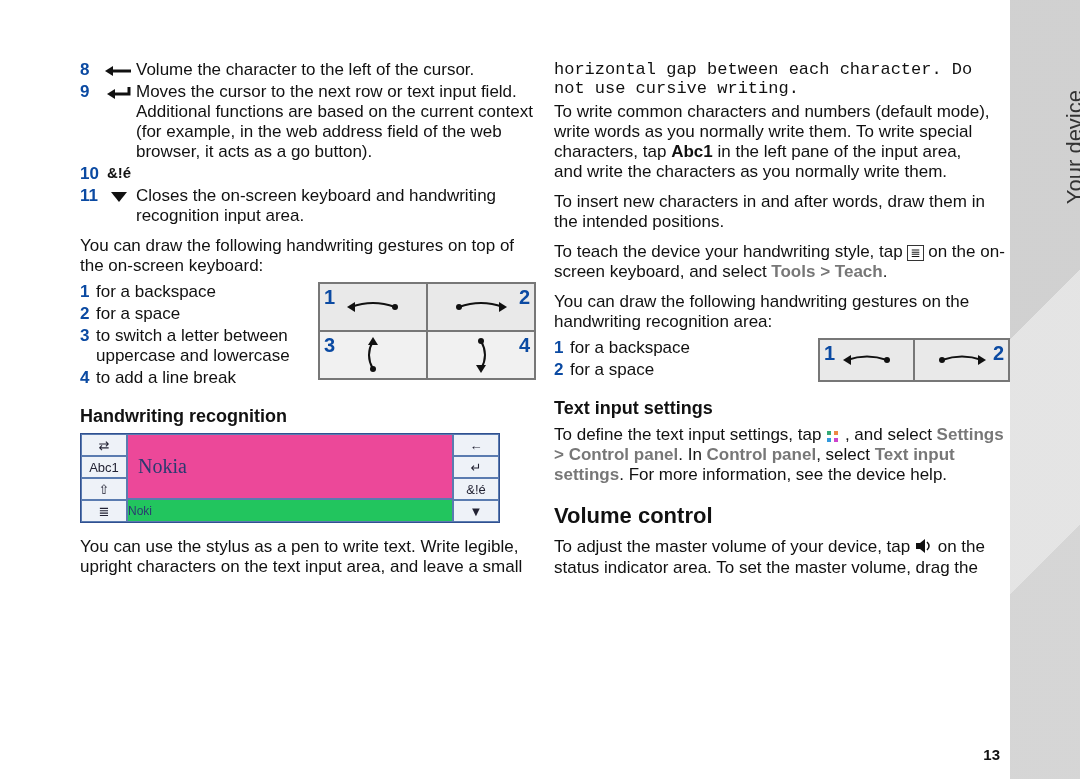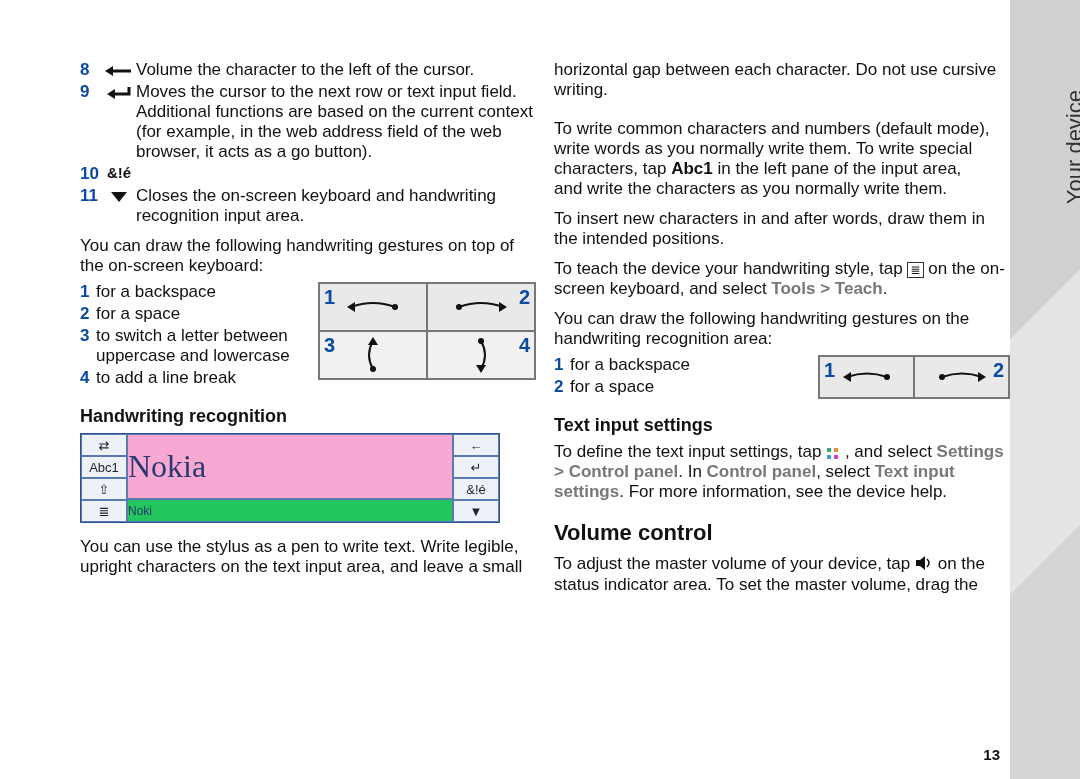--- a/index.html
+++ b/index.html
@@ -63,23 +63,23 @@
     display:flex;align-items:stretch;height:90px;box-sizing:border-box;
   }
   .hw-left,.hw-right{display:flex;flex-direction:column;width:46px;}
   .hw-left div,.hw-right div{
     flex:1;border:1px solid #5a7bb0;background:#eef2f8;
     display:flex;align-items:center;justify-content:center;
     font-size:13px;color:#223;
   }
   .hw-mid{flex:1;display:flex;flex-direction:column;}
   .hw-write{
-    flex:3;border:1px solid #5a7bb0;background:#f9a8d4;
-    display:flex;align-items:center;
-    font-family:"Comic Sans MS",cursive;font-size:32px;color:#2a3a70;
+    flex:3;border:1px solid #5a7bb0;background:#ec4899;
+    display:flex;align-items:center;padding-left:10px;
+    font-family:"Comic Sans MS",cursive;font-size:20px;color:#2a3a70;
   }
   .hw-cand{flex:1;border:1px solid #5a7bb0;background:#22c55e;
     display:flex;align-items:center;font-size:12px;color:#2a3a70;}
   .pagenum{position:absolute;right:80px;bottom:16px;font-weight:bold;font-size:15px;}
   .spk{display:inline-block;vertical-align:middle;}
 </style>
 </head>
 <body>
 
 <div class="bg-deco"></div>
@@ -207,21 +207,21 @@
       <div>&amp;!é</div>
       <div>▼</div>
     </div>
   </div>
 
   <p style="margin:0;">You can use the stylus as a pen to write text. Write legible, upright characters on the text input area, and leave a small</p>
 </div>
 
 <div class="col">
 
-  <p style="margin:0 0 19px 0;">horizontal gap between each character. Do not use cursive writing.</p>
+  <p style="margin:0 0 4px 0;font-family:Liberation Mono, monospace;">horizontal gap between each character. Do not use cursive writing.</p>
 
   <p style="margin:0 16px 10px 0;">
     <span>To write common characters and numbers (default mode), write words as you normally write them. To write special characters, tap </span><b>Abc1</b><span> in the left pane of the input area, and write the characters as you normally write them.</span>
   </p>
 
   <p style="margin:0 0 10px 0;">To insert new characters in and after words, draw them in the intended positions.</p>
 
   <p style="margin:0 0 10px 0;">
     <span>To teach the device your handwriting style, tap </span>
     <span style="display:inline-block;border:1px solid #333;padding:0 2px;font-size:12px;">≣</span>

